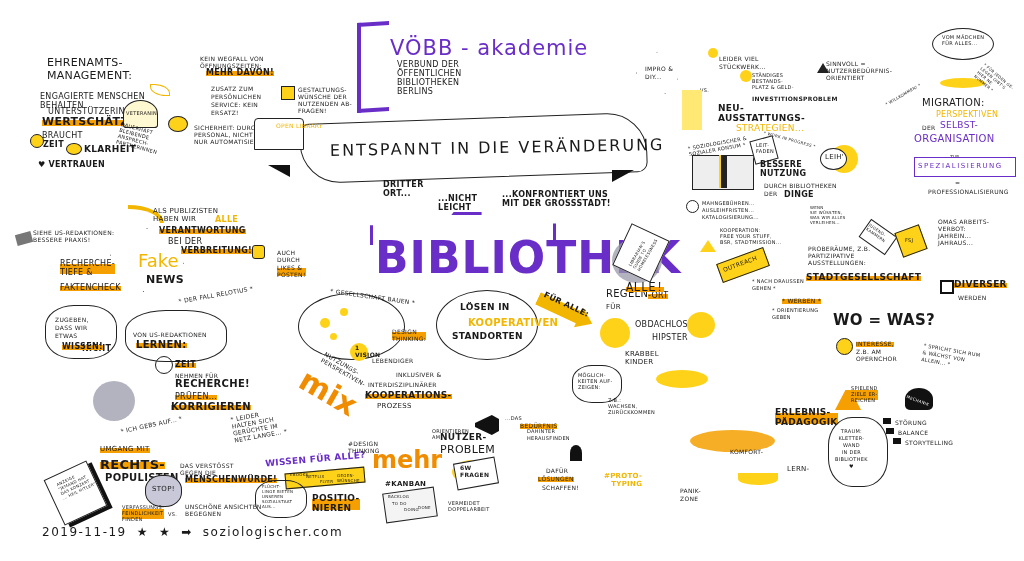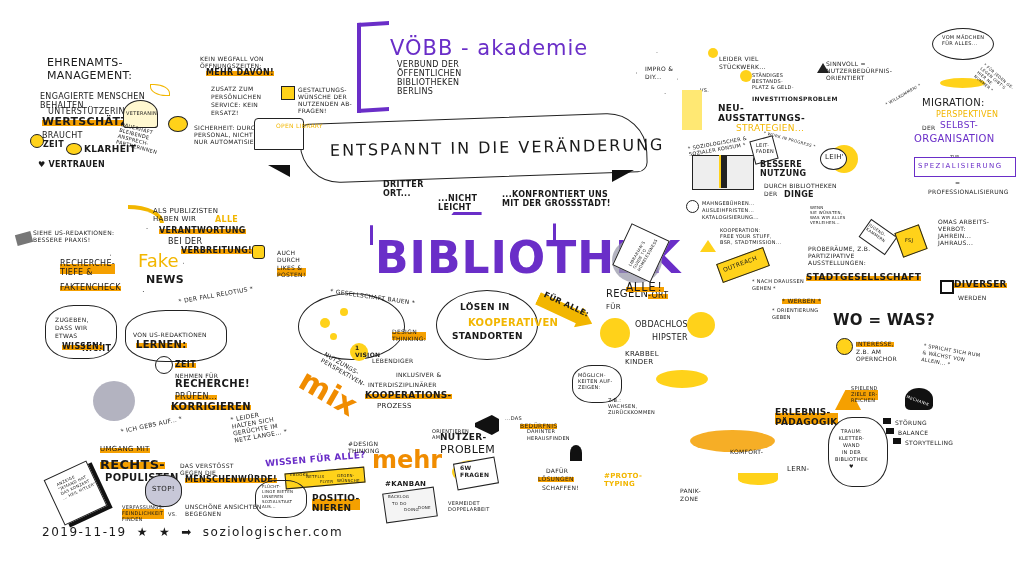--- a/index.html
+++ b/index.html
@@ -207,21 +207,21 @@
 Fragen</div>
 <div class="abs" style="left:475px;top:415px;width:24px;height:20px;background:#111;clip-path:polygon(0 40%,70% 0,100% 20%,100% 80%,70% 100%,0 60%);"></div>
 <div class="t" style="left:505px;top:414px;font-size:5px;">...das</div>
 <div class="t hl" style="left:520px;top:421px;font-size:6px;">Bedürfnis</div>
 <div class="t" style="left:527px;top:428px;font-size:5px;line-height:7px;">dahinter
 herausfinden</div>
 <div class="abs" style="left:570px;top:445px;width:12px;height:16px;background:#111;border-radius:50% 50% 0 0;"></div>
 <div class="t" style="left:546px;top:466px;font-size:6px;">dafür</div>
 <div class="t hl" style="left:538px;top:474px;font-size:6px;">Lösungen</div>
 <div class="t" style="left:542px;top:483px;font-size:6px;">schaffen!</div>
-<div class="t b yellow" style="left:586px;top:472px;font-size:7px;line-height:8px;">#Proto-
+<div class="t b yellow" style="left:586px;top:472px;font-size:7px;line-height:8px;text-align:right;">#Proto-
 typing</div>
 
 <div class="abs" style="left:636px;top:52px;width:40px;height:40px;border:1.5px solid #222;clip-path:polygon(50% 0,60% 25%,95% 15%,75% 45%,100% 65%,70% 70%,70% 100%,48% 78%,20% 95%,25% 65%,0 50%,25% 35%,15% 5%,40% 22%);"></div>
 <div class="t" style="left:645px;top:65px;font-size:6px;line-height:8px;">Impro &amp;
 DIY...</div>
 <div class="t" style="left:700px;top:86px;font-size:5px;">vs.</div>
 <div class="abs" style="left:682px;top:90px;width:20px;height:40px;background:#ffe873;"></div>
 <div class="blob" style="left:708px;top:48px;width:10px;height:10px;"></div>
 <div class="t" style="left:719px;top:55px;font-size:6px;line-height:8px;">leider viel
 Stückwerk...</div>

